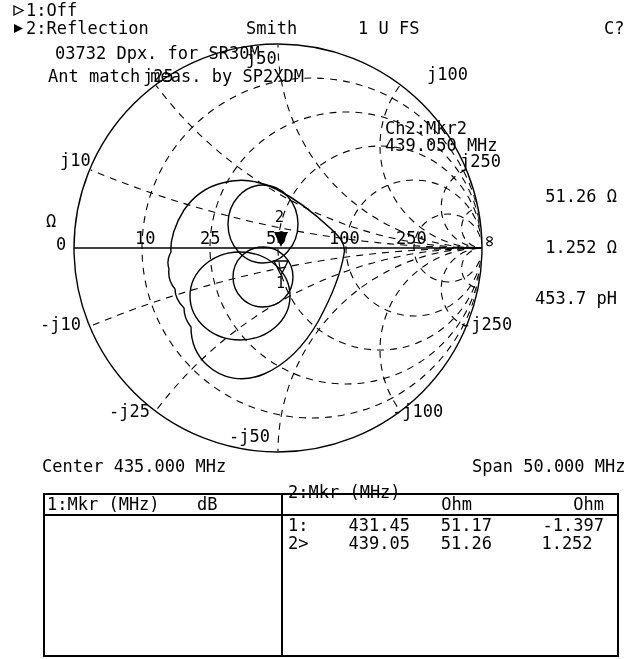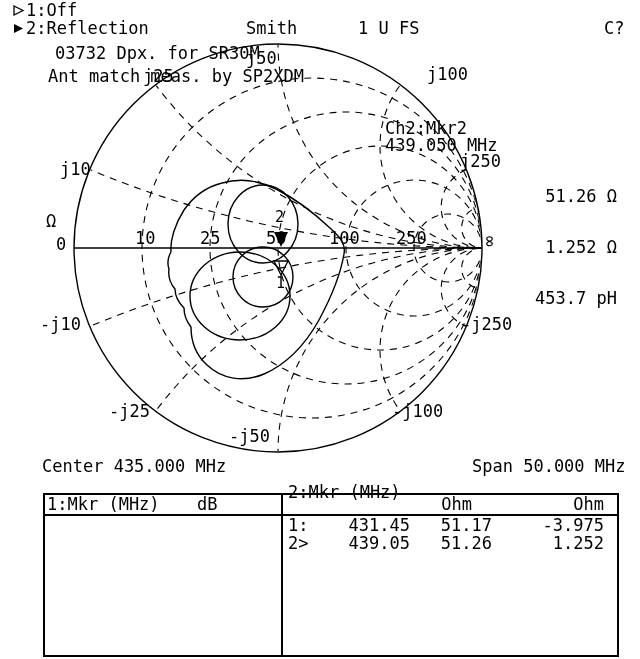--- a/index.html
+++ b/index.html
@@ -108,21 +108,21 @@
 <div class="abs" style="left:385px;top:86px;width:232px;">
   <div style="display:flex;justify-content:space-between;flex-direction:column;">
     <span>Ch2:Mkr2</span>
     <span>439.050 MHz</span>
   </div>
   <div class="r">51.26 Ω</div>
   <div class="r">1.252 Ω</div>
   <div class="r">453.7 pH</div>
 </div>
 
-<div class="lbl" style="left:60px;top:161px;">j10</div>
+<div class="lbl" style="left:60px;top:152px;">j10</div>
 <div class="lbl" style="left:143px;top:68px;">j25</div>
 <div class="lbl" style="left:246px;top:50px;">j50</div>
 <div class="lbl" style="left:427px;top:66px;">j100</div>
 <div class="lbl" style="left:460px;top:153px;">j250</div>
 <div class="lbl" style="left:40px;top:316px;">-j10</div>
 <div class="lbl" style="left:109px;top:403px;">-j25</div>
 <div class="lbl" style="left:229px;top:428px;">-j50</div>
 <div class="lbl" style="left:392px;top:403px;">-j100</div>
 <div class="lbl" style="left:461px;top:316px;">-j250</div>
 <div class="lbl" style="left:46px;top:213px;">Ω</div>
@@ -148,21 +148,21 @@
 <div class="abs" style="left:197px;top:496px;">dB</div>
 
 <div class="abs" style="left:288px;top:484px;">2:Mkr (MHz)</div>
 <div class="abs r" style="left:430px;top:496px;width:42px;">Ohm</div>
 <div class="abs r" style="left:560px;top:496px;width:44px;">Ohm</div>
 
 <div>
   <div class="abs" style="left:288px;top:517px;">1:</div>
   <div class="abs r" style="left:330px;top:517px;width:80px;">431.45</div>
   <div class="abs r" style="left:430px;top:517px;width:62px;">51.17</div>
-  <div class="abs r" style="left:530px;top:517px;width:74px;">-3.975</div>
+  <div class="abs r" style="left:530px;top:517px;width:74px;">-1.397</div>
 </div>
 
 <div>
   <div class="abs" style="left:288px;top:535px;">2&gt;</div>
   <div class="abs r" style="left:330px;top:535px;width:80px;">439.05</div>
   <div class="abs r" style="left:430px;top:535px;width:62px;">51.26</div>
-  <div class="abs r" style="left:530px;top:535px;width:74px;">1.252</div>
+  <div class="abs r" style="left:530px;top:535px;width:74px;text-align:center;">1.252</div>
 </div>
 
 </body></html>

